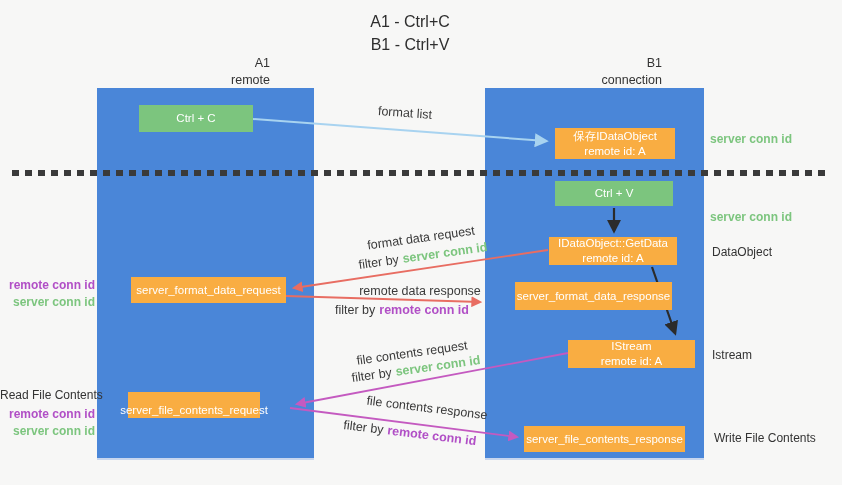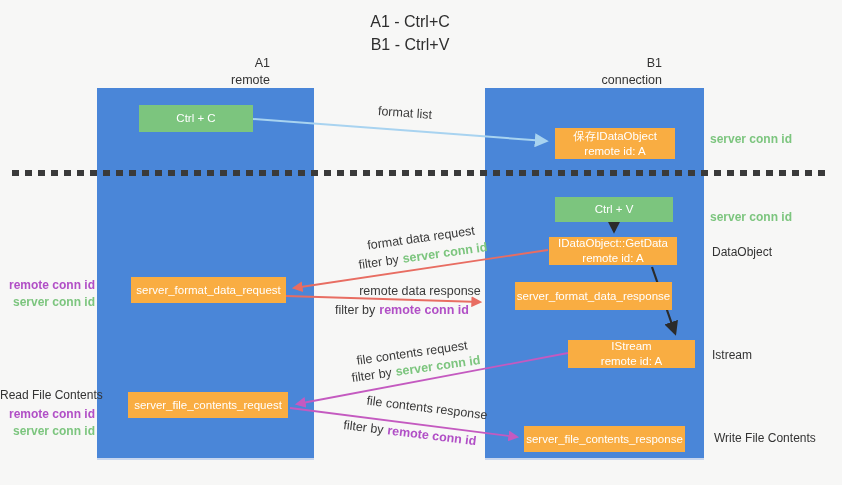--- a/index.html
+++ b/index.html
@@ -81,21 +81,21 @@
 
   <div class="abs node green" style="left:139px;top:105px;width:114px;height:27px;">
     <div>Ctrl + C</div>
   </div>
 
   <div class="abs node orange" style="left:555px;top:128px;width:120px;height:31px;">
     <div>保存IDataObject</div>
     <div>remote id: A</div>
   </div>
 
-  <div class="abs node green" style="left:555px;top:181px;width:118px;height:25px;margin-top:16px;">
+  <div class="abs node green" style="left:555px;top:181px;width:118px;height:25px;">
     <div>Ctrl + V</div>
   </div>
 
   <div class="abs node orange" style="left:549px;top:237px;width:128px;height:28px;">
     <div>IDataObject::GetData</div>
     <div>remote id: A</div>
   </div>
 
   <div class="abs node orange" style="left:131px;top:277px;width:155px;height:26px;">
     <div>server_format_data_request</div>
@@ -103,21 +103,21 @@
 
   <div class="abs node orange" style="left:487px;top:282px;width:157px;height:28px;margin-left:28px;">
     <div>server_format_data_response</div>
   </div>
 
   <div class="abs node orange" style="left:568px;top:340px;width:127px;height:28px;">
     <div>IStream</div>
     <div>remote id: A</div>
   </div>
 
-  <div class="abs node orange" style="left:128px;top:392px;width:160px;height:26px;">
+  <div class="abs node orange" style="left:128px;top:392px;width:132px;height:26px;justify-content:flex-end;">
     <div>server_file_contents_request</div>
   </div>
 
   <div class="abs node orange" style="left:524px;top:426px;width:161px;height:26px;">
     <div>server_file_contents_response</div>
   </div>
 
   <div class="abs side-label bold-green" style="left:710px;top:132px;">server conn id</div>
   <div class="abs side-label bold-green" style="left:710px;top:210px;">server conn id</div>
   <div class="abs side-label" style="left:712px;top:245px;">DataObject</div>

